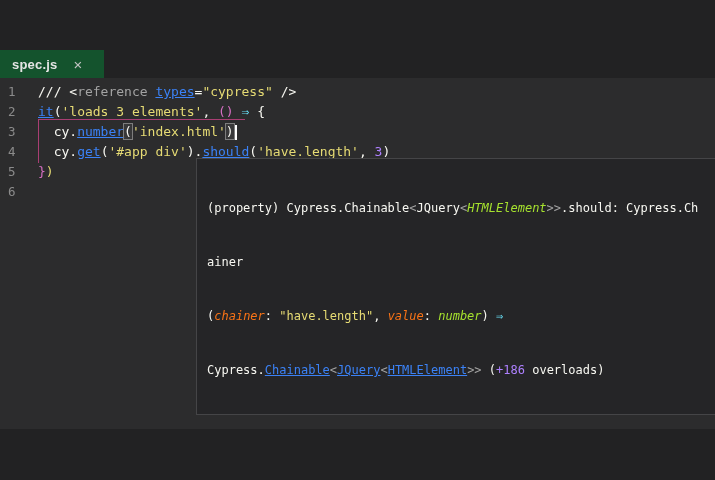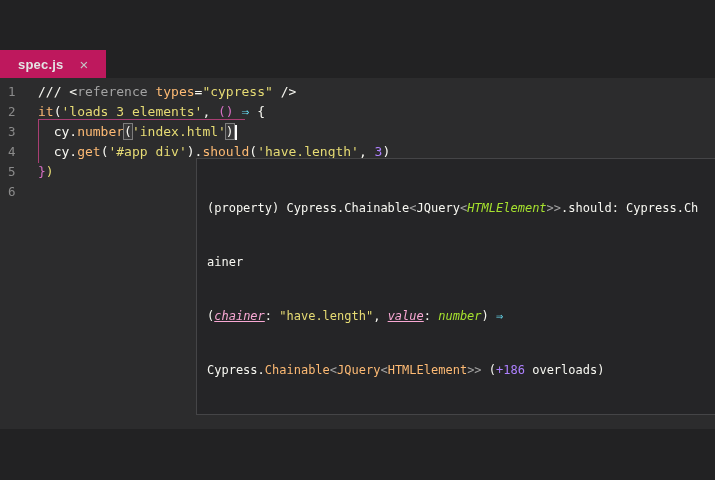--- a/index.html
+++ b/index.html
@@ -3,42 +3,42 @@
 <meta charset="utf-8">
 <style>
   * { margin:0; padding:0; box-sizing:border-box; }
   html,body { width:715px; height:480px; overflow:hidden; background:#232324; }
   body { font-family:"Liberation Sans", sans-serif; }
   .window { position:relative; width:715px; height:480px; background:#232324; }
 
   
   .header { position:absolute; left:0; top:0; width:715px; height:78px; background:#222223; }
   .tab { position:absolute; left:0; bottom:0; height:28px; min-width:104px;
-         display:flex; align-items:center; gap:16px; padding:0 18px;
-         background:#be185d; cursor:pointer; }
+         display:flex; align-items:center; gap:16px; padding:0 12px;
+         background:#14532d; cursor:pointer; }
   .tab-label { color:#e4e4e4; font-size:13px; font-weight:bold; letter-spacing:.2px; }
   .tab-close { color:#c5c5c5; font-size:15px; line-height:1; }
 
   
   .editor { position:absolute; left:0; top:78px; width:715px; height:351px;
             background:#2c2c2d; padding-top:4px;
             font-family:"DejaVu Sans Mono","Liberation Mono",monospace; font-size:13px; }
   .line { display:flex; height:20px; line-height:20px; }
   .gutter { flex:none; width:38px; padding-left:8px; color:#8b8b8b; font-size:12.5px; }
   .code { white-space:pre; }
 
   
   .tk-w   { color:#f8f8f2; }
   .tk-pk  { color:#a3a3a3; }
-  .tk-gr  { color:#fdba74; }
+  .tk-gr  { color:#3b82f6;text-decoration:underline; }
   .tk-gri { color:#a6e22e; font-style:italic; }
   .tk-yl  { color:#e6db74; }
   .tk-pu  { color:#ae81ff; }
   .tk-cyn { color:#66d9ef; }
-  .tk-ori { color:#f9a8d4; font-style:italic;text-decoration:underline; }
+  .tk-ori { color:#f97316; font-style:italic; }
   .tk-orc { color:#d76fc4; }
   .tk-mbox{ outline:1px solid #7d7d7d; background:rgba(255,255,255,.06); }
   .tk-cursor { display:inline-block; width:2px; height:15px; background:#ffffff;
                vertical-align:middle; margin-left:1px; }
 
   
   .bracket-guide { position:absolute; left:38px; top:119px; width:207px; height:44px;
                    border-top:1px solid rgba(236,72,153,.65);
                    border-left:1px solid rgba(236,72,153,.65); pointer-events:none; }
 

